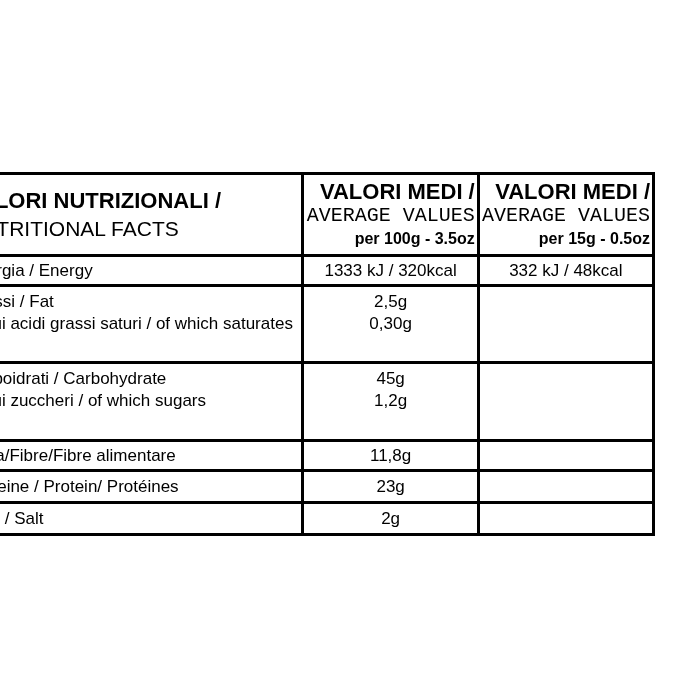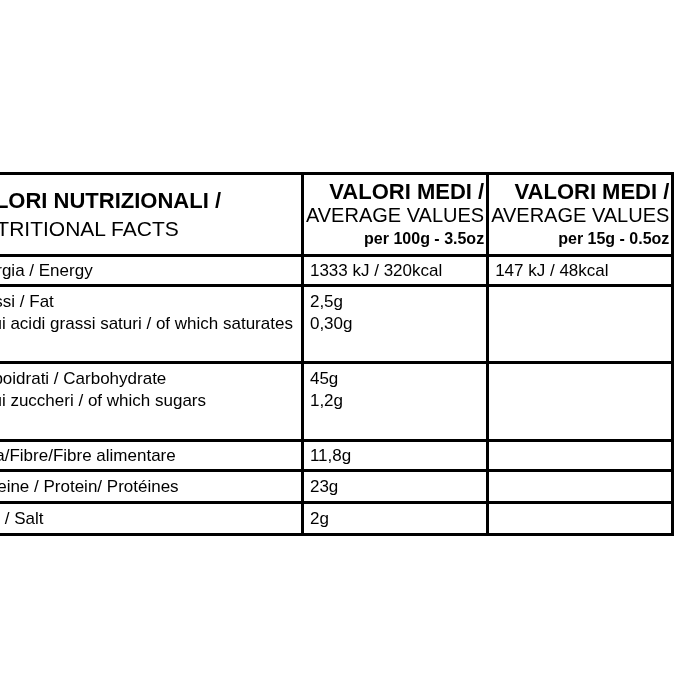--- a/index.html
+++ b/index.html
@@ -62,36 +62,37 @@
     font-size: 22px;
     font-weight: bold;
     line-height: 25px;
     white-space: nowrap;
   }
   .vh-line2 {
     font-size: 20px;
     font-weight: normal;
     line-height: 23px;
     white-space: nowrap;
+    font-family: Liberation Mono, monospace;
   }
   .vh-line3 {
     font-size: 16px;
     font-weight: bold;
     line-height: 23px;
     white-space: nowrap;
   }
 
   
   td.cell-label {
     text-align: left;
     padding: 0 8px;
     font-size: 17px;
   }
   td.cell-value {
-    text-align: left;
+    text-align: center;
     padding: 0 6px;
     font-size: 17px;
   }
   tr.v-mid td { vertical-align: middle; }
   tr.v-top td {
     vertical-align: top;
     padding-top: 4px;
   }
   tr.v-top .cell-line { line-height: 22px; }
   .cell-line { white-space: nowrap; }
@@ -133,21 +134,21 @@
   </tr>
 
   <tr class="r-energy v-mid">
     <td class="cell-label">
       <div class="cell-line">Energia / Energy</div>
     </td>
     <td class="cell-value">
       <div class="cell-line">1333 kJ / 320kcal</div>
     </td>
     <td class="cell-value">
-      <div class="cell-line">147 kJ / 48kcal</div>
+      <div class="cell-line">332 kJ / 48kcal</div>
     </td>
   </tr>
 
   <tr class="r-fat v-top">
     <td class="cell-label">
       <div class="cell-line">Grassi / Fat</div>
       <div class="cell-line">di cui acidi grassi saturi / of which saturates</div>
     </td>
     <td class="cell-value">
       <div class="cell-line">2,5g</div>

